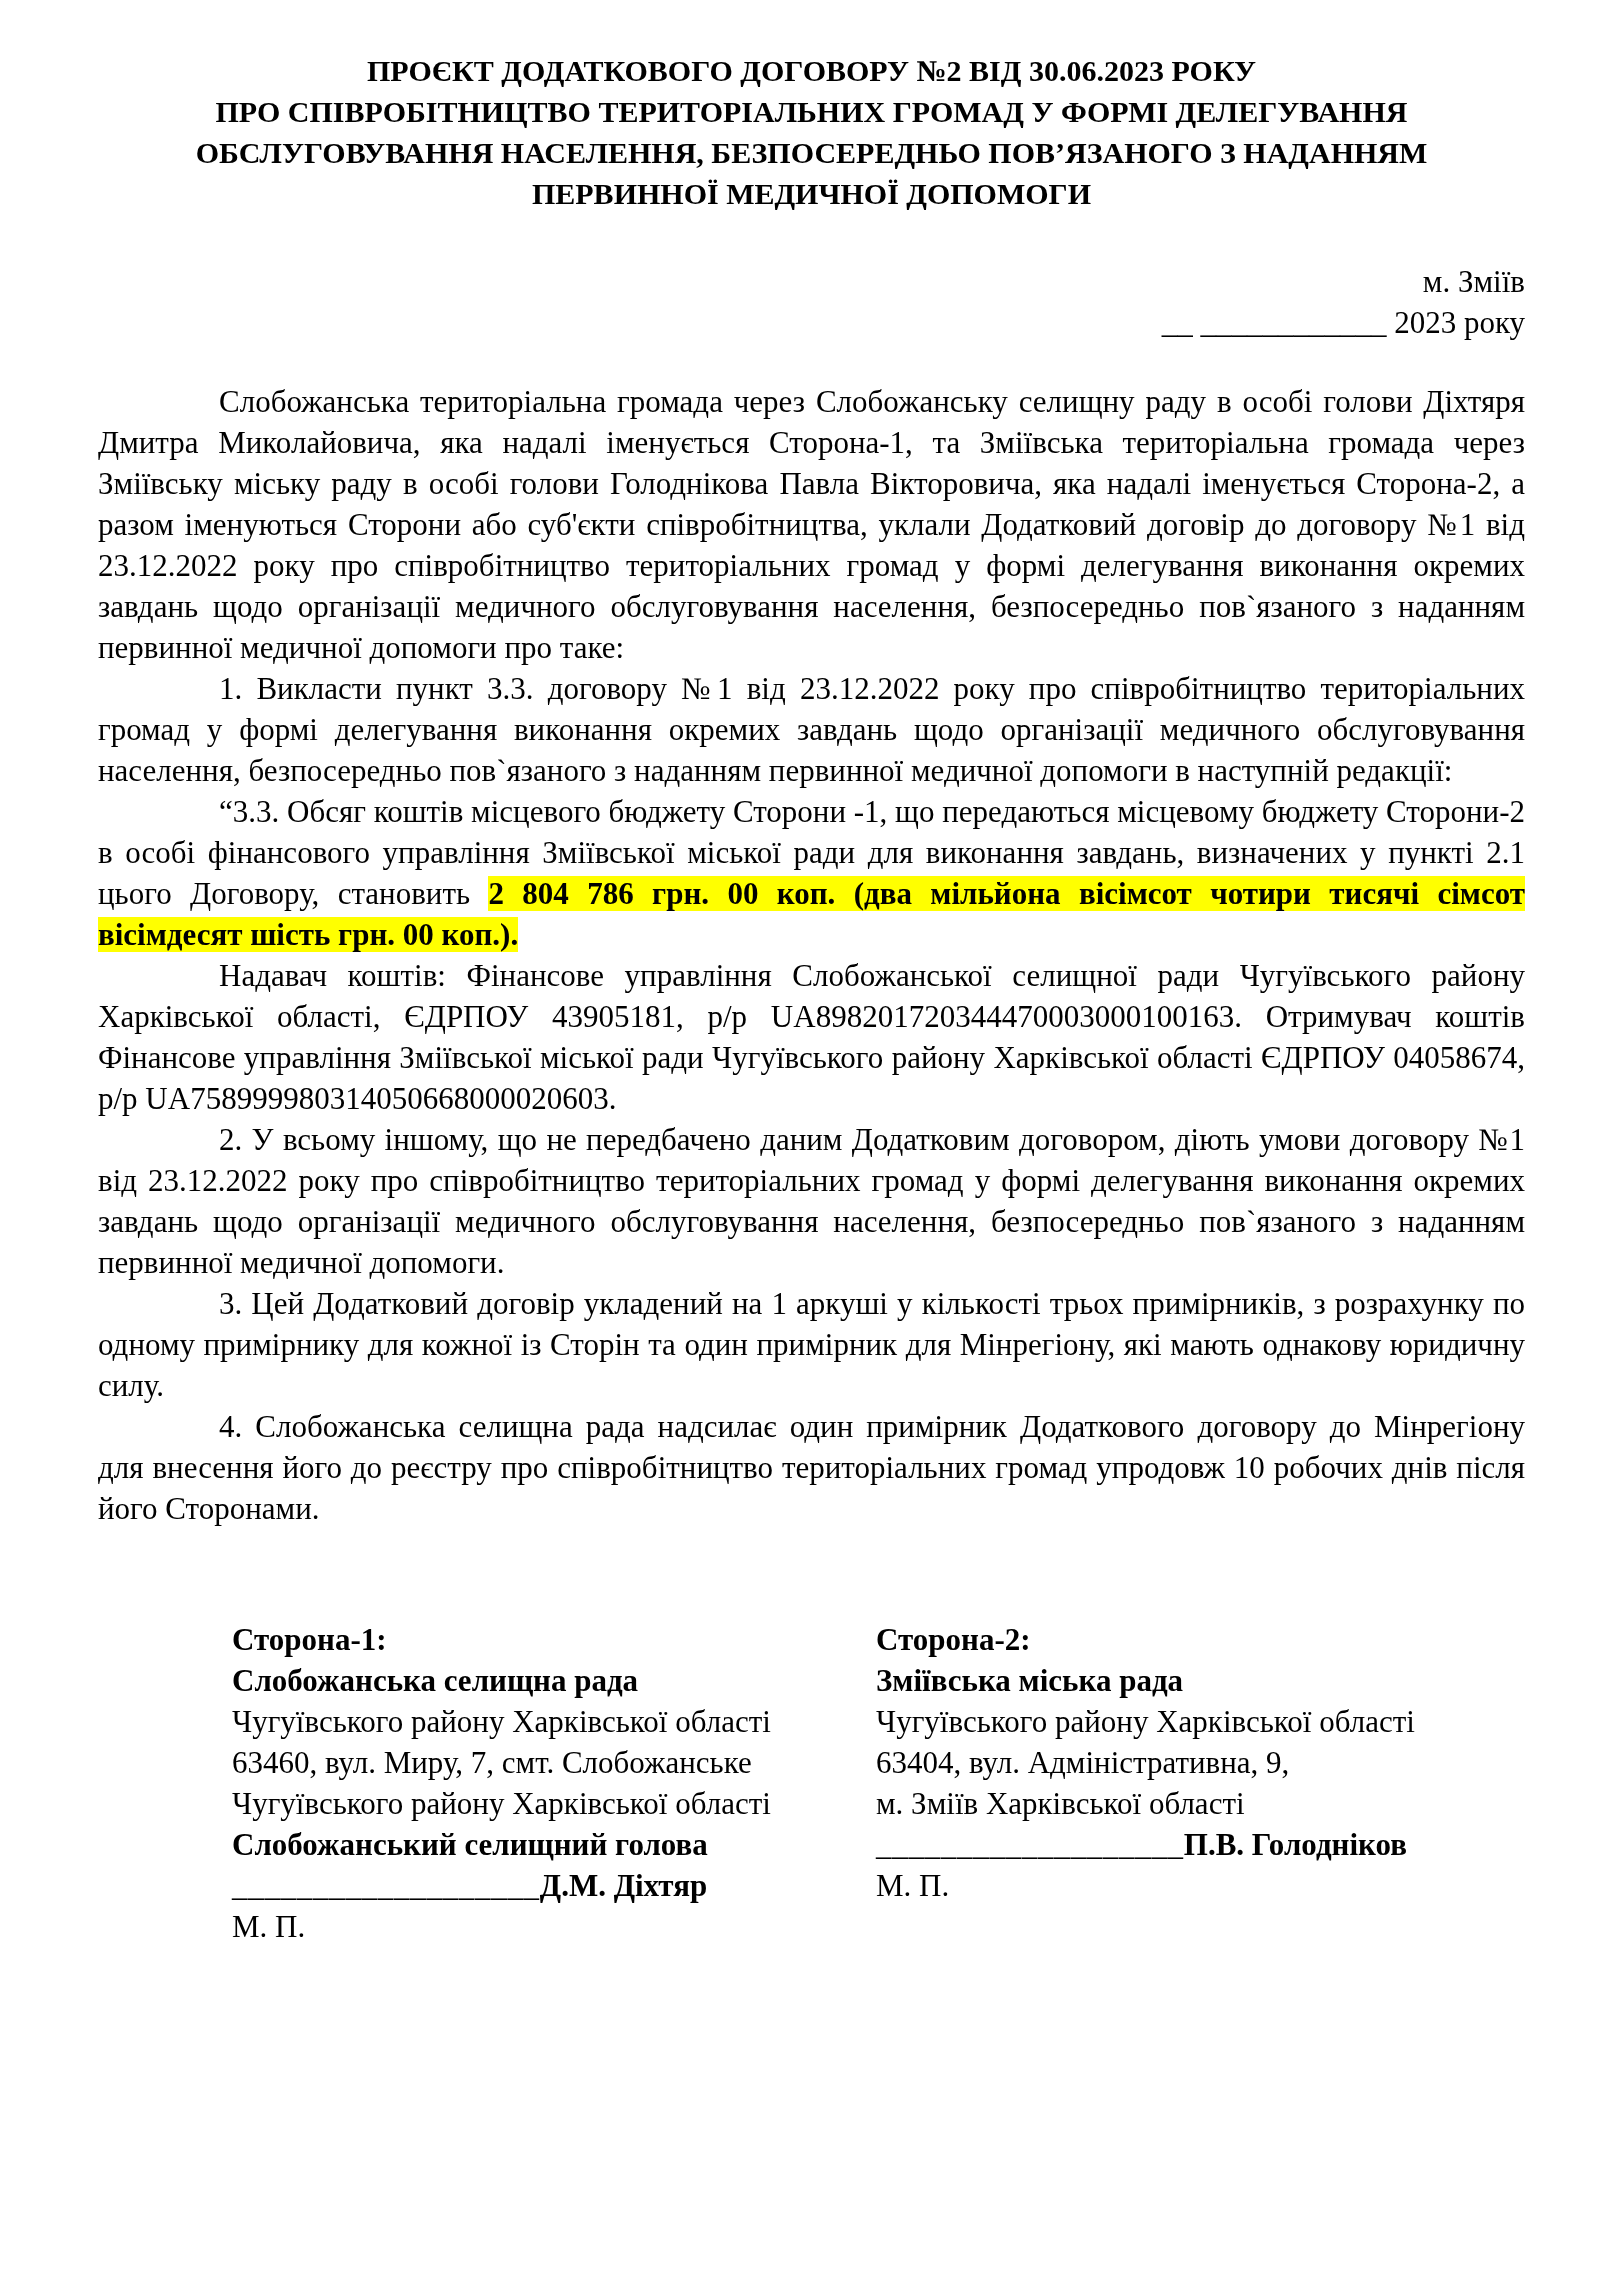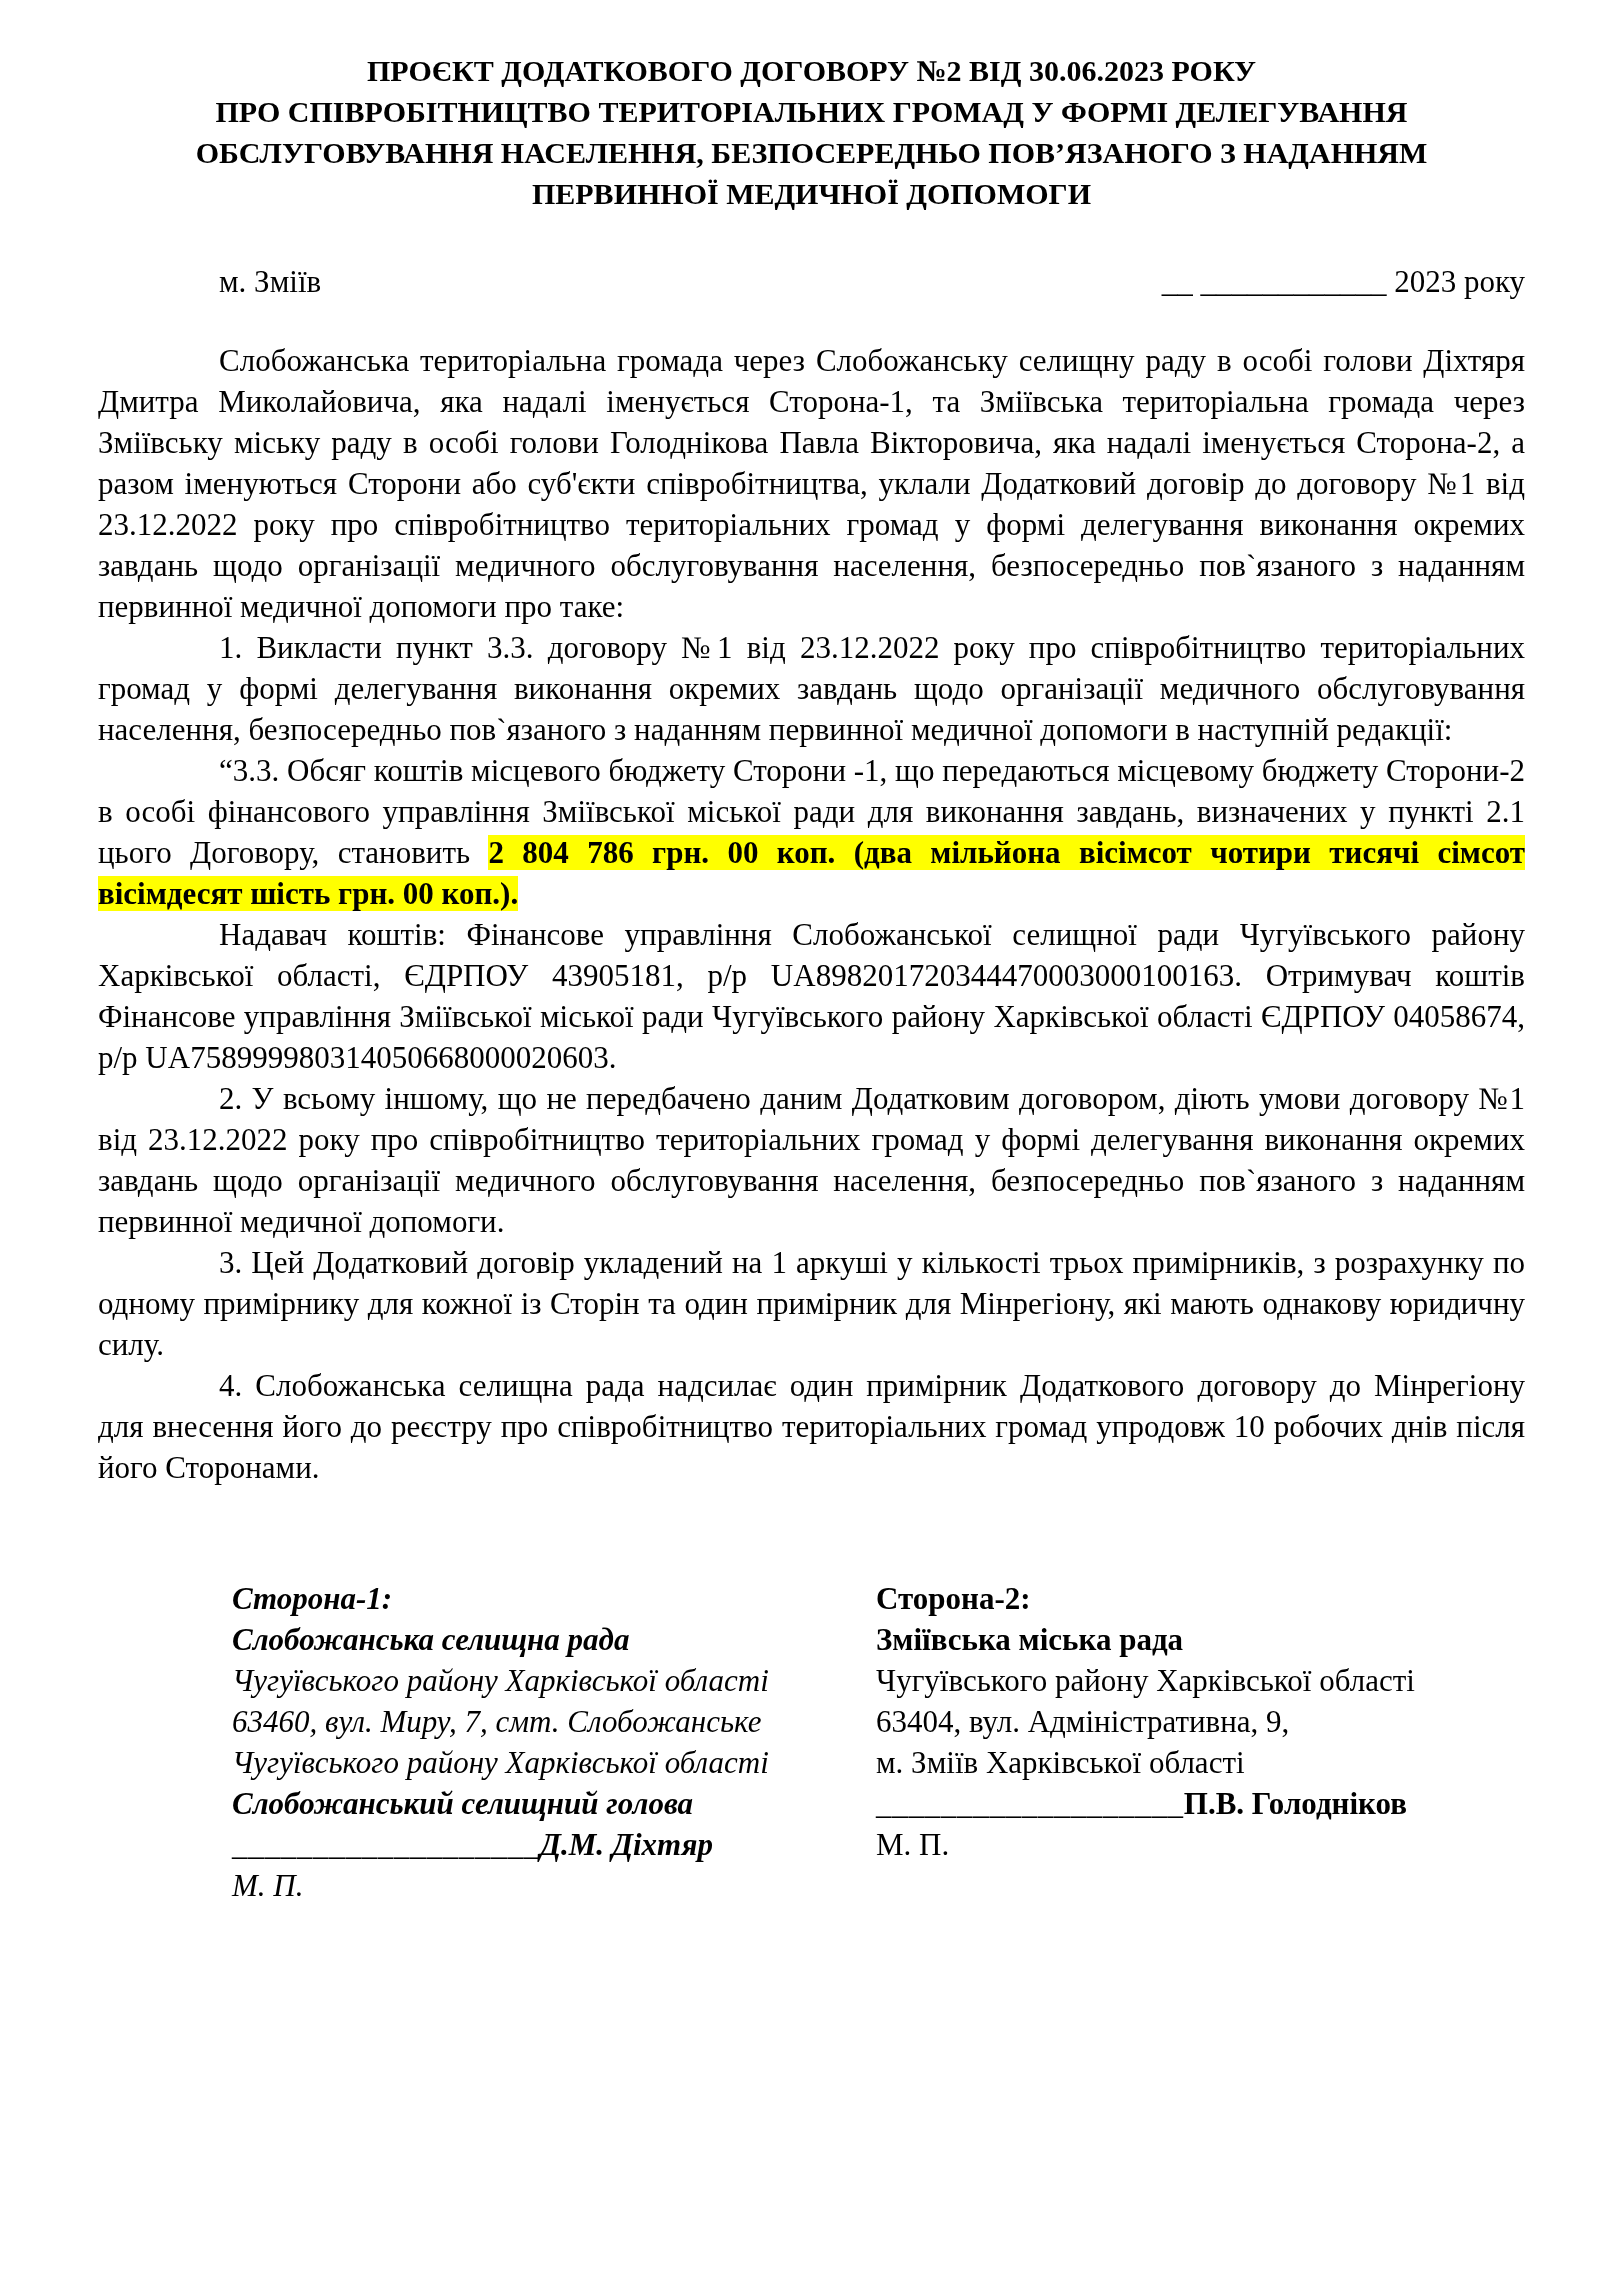--- a/index.html
+++ b/index.html
@@ -28,20 +28,21 @@
     line-height: 41px;
   }
   .place-date-row {
     display: flex;
     justify-content: space-between;
     align-items: flex-end;
     font-size: 31px;
     line-height: 41px;
     margin-top: 47px;
     margin-bottom: 38px;
+    flex-direction: column;
   }
   .place-date-row .place {
     margin-left: 121px;
   }
   .para {
     font-size: 31px;
     line-height: 41px;
     text-align: justify;
     text-indent: 121px;
     margin: 0;
@@ -56,21 +57,20 @@
     font-size: 31px;
     line-height: 41px;
   }
   .sig-col {
     box-sizing: border-box;
   }
   .sig-col.first {
     width: 628px;
     margin-left: 134px;
     flex: 0 0 auto;
-    font-style: italic;
   }
   .sig-col.second {
     flex: 1 1 auto;
     margin-left: 16px;
   }
   .sig-line { white-space: nowrap; }
   .b { font-weight: bold; }
   .signature-row .underline { letter-spacing: 0.7px; }
 </style>
 </head>

